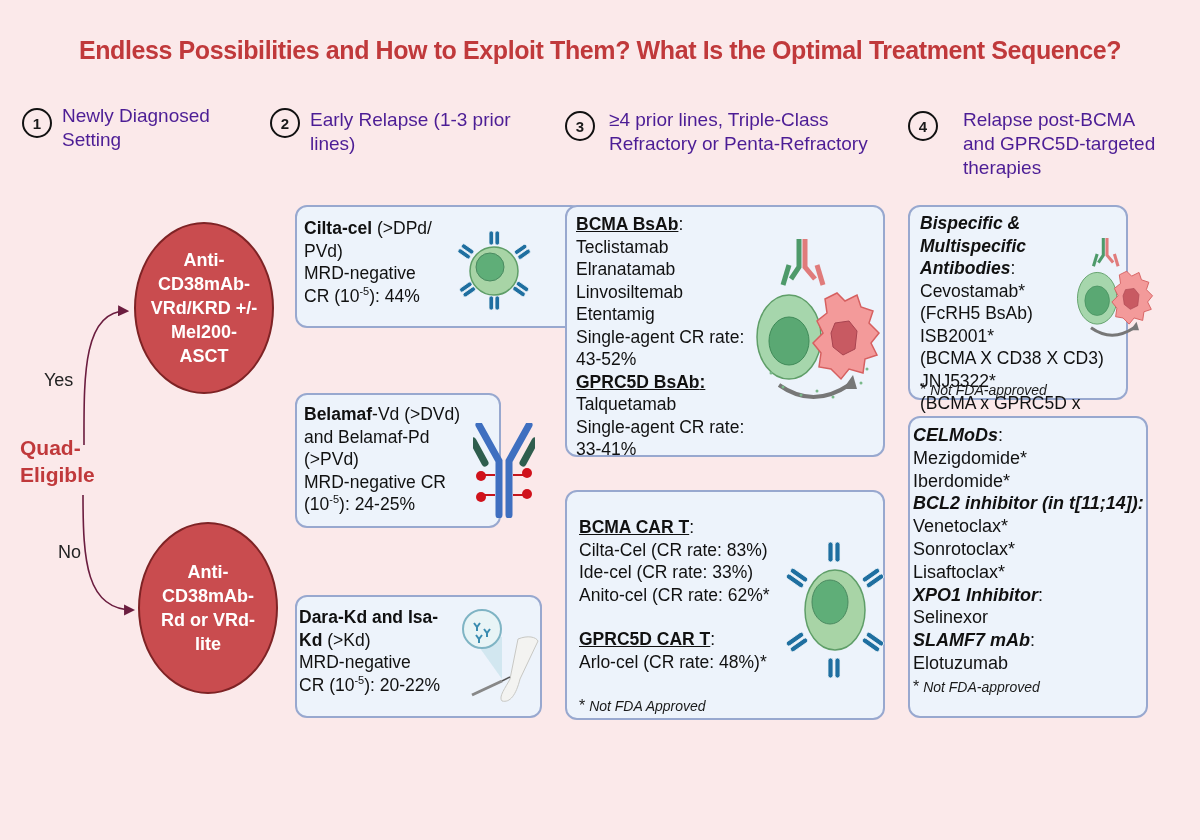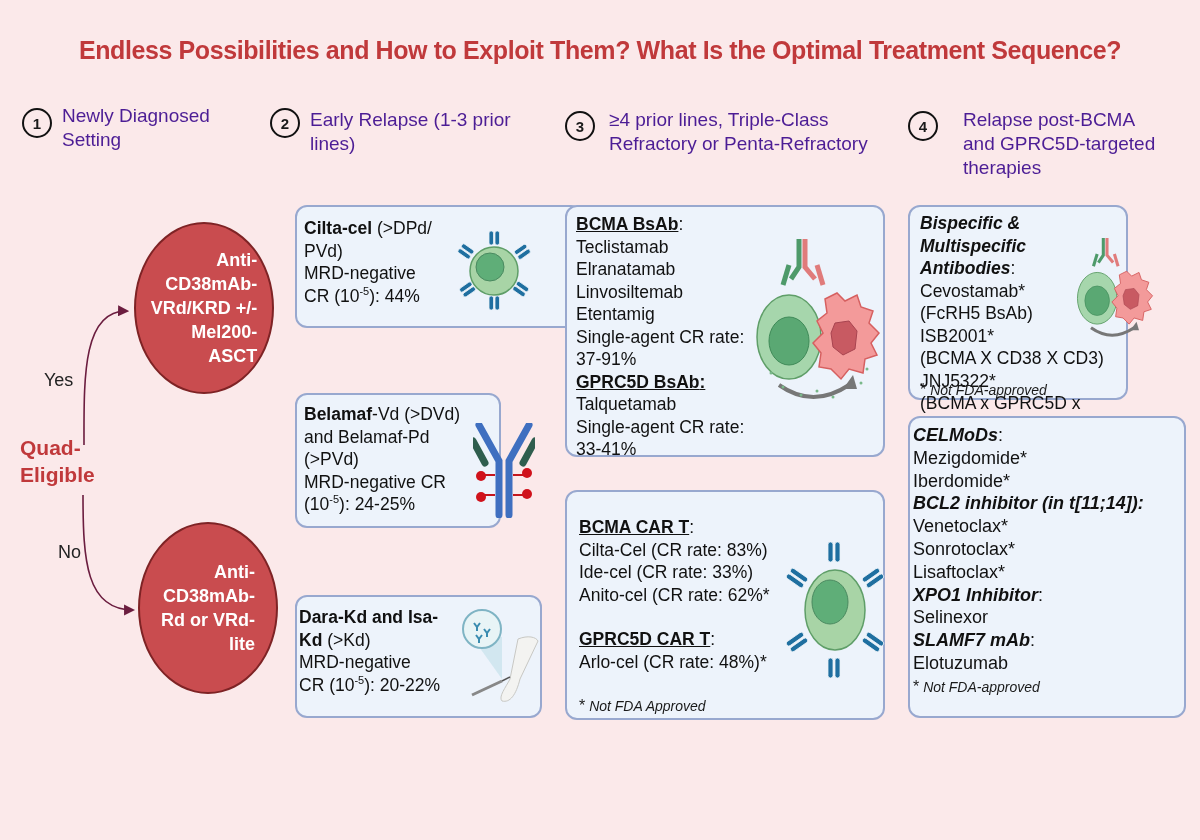--- a/index.html
+++ b/index.html
@@ -7,21 +7,21 @@
          font-family:"Liberation Sans", sans-serif; color:#1a1a1a; }
   .abs { position:absolute; }
   .title { left:0; top:36px; width:1200px; text-align:center; color:#c0393b; font-weight:bold;
            font-size:25px; letter-spacing:-0.4px; font-family:"Liberation Sans", sans-serif; }
   .step-num { width:30px; height:30px; border:2.5px solid #111; border-radius:50%; box-sizing:border-box;
               display:flex; align-items:center; justify-content:center; font-size:15px; font-weight:bold; background:#fbe9ea; }
   .step-label { font-size:19px; line-height:24px; color:#4c1d95; }
   .oval { background:#c94c4f; border:2px solid #7e2325; border-radius:50%; box-sizing:border-box;
           display:flex; align-items:center; justify-content:center; text-align:center; color:#fff;
           font-weight:bold; font-size:18px; line-height:24px; }
-  .oval span { display:block;text-align:right; }
+  .oval span { display:block; }
   .box { background:#edf3fb; border:2px solid #98a8cf; border-radius:12px; box-sizing:border-box; }
   .txt { font-size:17.5px; line-height:22.5px; color:#111; }
   .txt b { font-weight:bold; }
   .u { text-decoration:underline; font-weight:bold; }
   .bi { font-weight:bold; font-style:italic; }
   .note { font-size:14px; font-style:italic; }
   .note .star { font-style:normal; font-size:16px; }
   .side { font-size:18px; color:#222; }
   .quad { color:#c0393b; font-weight:bold; font-size:21px; line-height:27px; }
   sup { font-size:11px; line-height:0; }
@@ -177,21 +177,21 @@
 </div>
 
 <div class="abs box" style="left:565px;top:205px;width:320px;height:252px;padding-left:28px;">
   <div class="abs txt" style="left:9px;top:6px;">
     <div><span class="u">BCMA BsAb</span>:</div>
     <div>Teclistamab</div>
     <div>Elranatamab</div>
     <div>Linvosiltemab</div>
     <div>Etentamig</div>
     <div>Single-agent CR rate:</div>
-    <div>37-91%</div>
+    <div>43-52%</div>
     <div><span class="u">GPRC5D BsAb</span><span class="u">:</span></div>
     <div>Talquetamab</div>
     <div>Single-agent CR rate:</div>
     <div>33-41%</div>
   </div>
   <svg class="abs" style="left:186px;top:30px;" width="130" height="165" viewBox="0 0 130 165">
     <path d="M46,2 L46,30 L38,42" stroke="#4e9a6a" stroke-width="5" fill="none"></path>
     <path d="M36,28 L30,48" stroke="#4e9a6a" stroke-width="5" fill="none"></path>
     <path d="M52,2 L52,30 L62,42" stroke="#e07b7b" stroke-width="5" fill="none"></path>
     <path d="M64,28 L70,48" stroke="#e07b7b" stroke-width="5" fill="none"></path>
@@ -271,21 +271,21 @@
     <path d="M64,28 L70,48" stroke="#e07b7b" stroke-width="5" fill="none"></path>
     <ellipse cx="36" cy="100" rx="32" ry="42" fill="#a6d6ac" stroke="#5f9e68" stroke-width="1.5"></ellipse>
     <ellipse cx="36" cy="104" rx="20" ry="24" fill="#5aa873" stroke="#3f8a58" stroke-width="1"></ellipse>
     <path d="M72,62 L84,56 L92,64 L104,58 L108,70 L120,74 L116,86 L126,96 L118,106 L124,118 L112,122 L110,136 L96,132 L88,142 L78,132 L66,130 L68,116 L60,106 L70,96 L64,84 L74,76 Z" fill="#f39a9a" stroke="#d66060" stroke-width="1.5"></path>
     <path d="M82,86 L96,84 L104,94 L102,112 L90,118 L80,110 L78,96 Z" fill="#c85a62" stroke="#a84450" stroke-width="1"></path>
     <path d="M26,148 Q60,172 96,148" stroke="#777" stroke-width="5" fill="none"></path>
     <polygon points="100,138 104,152 90,152" fill="#777"></polygon>
   </svg>
 </div>
 
-<div class="abs box" style="left:908px;top:416px;width:278px;height:302px;">
+<div class="abs box" style="left:908px;top:416px;width:240px;height:302px;">
   <div class="abs txt" style="left:3px;top:6px;font-size:18px;line-height:22.8px;">
     <div><span class="bi">CELMoDs</span><span>:</span></div>
     <div>Mezigdomide*</div>
     <div>Iberdomide*</div>
     <div><span class="bi">BCL2 inhibitor (in t[11;14]):</span></div>
     <div>Venetoclax*</div>
     <div>Sonrotoclax*</div>
     <div>Lisaftoclax*</div>
     <div><span class="bi">XPO1 Inhibitor</span><span>:</span></div>
     <div>Selinexor</div>

